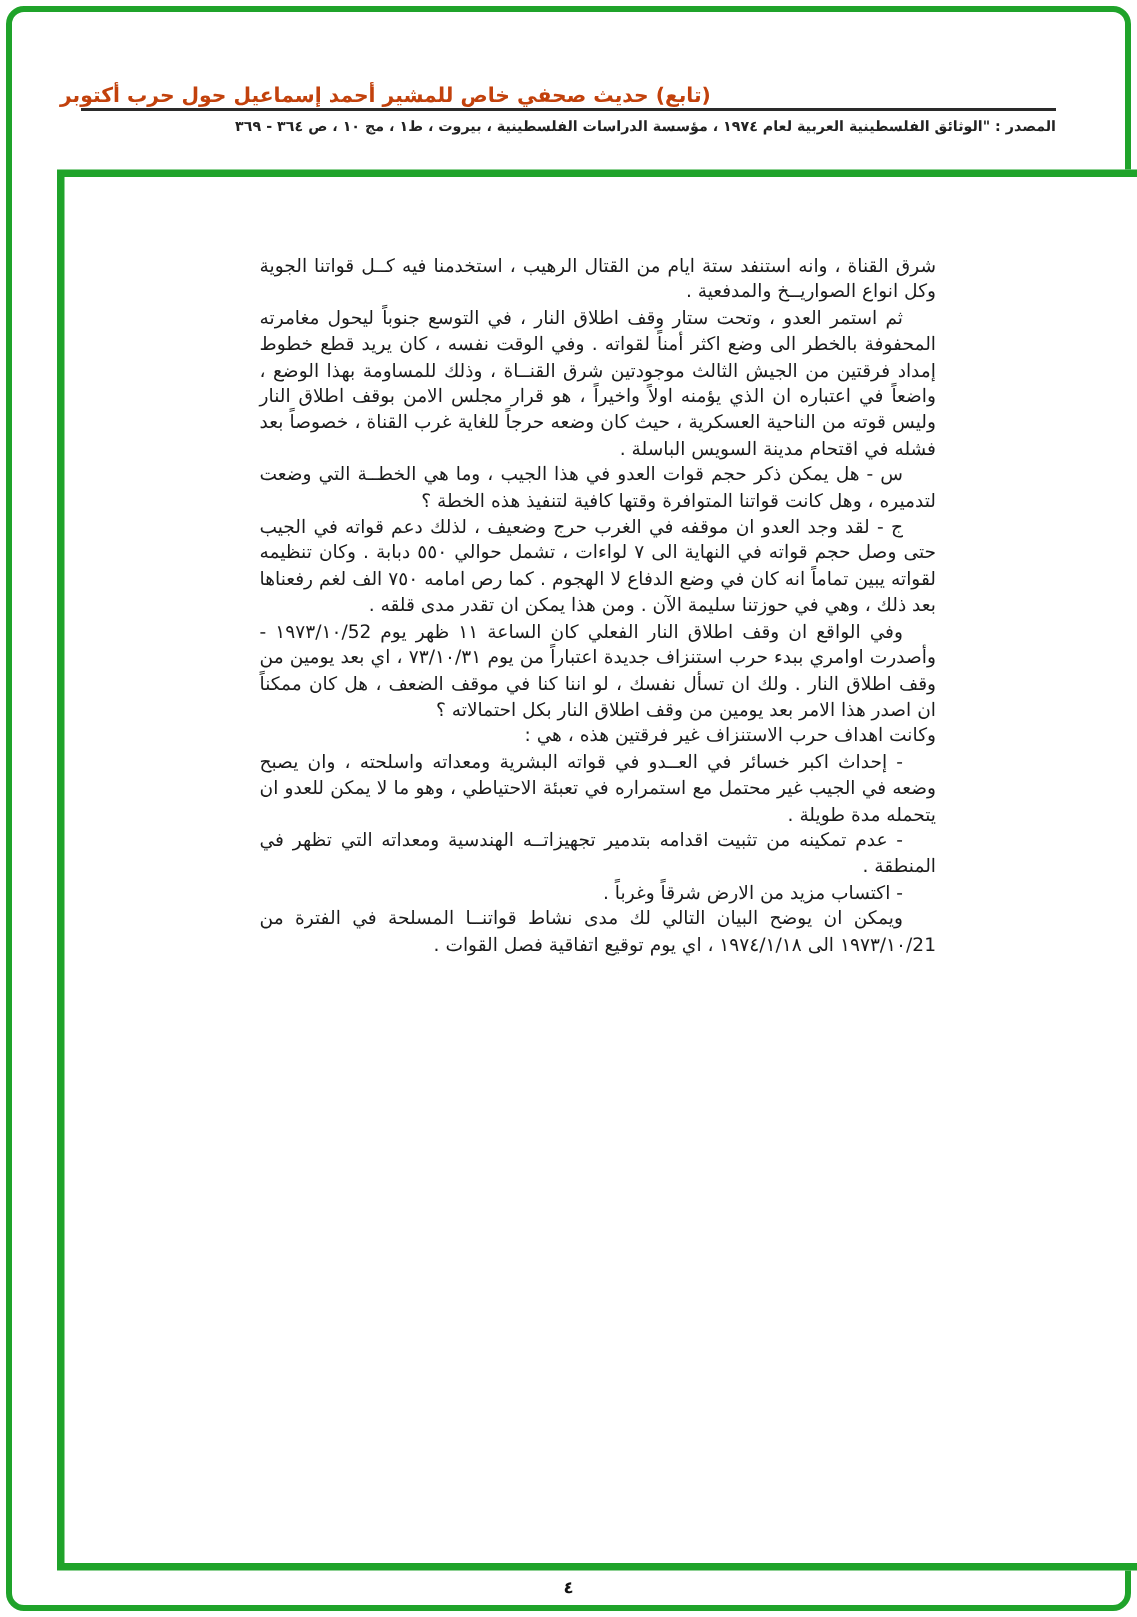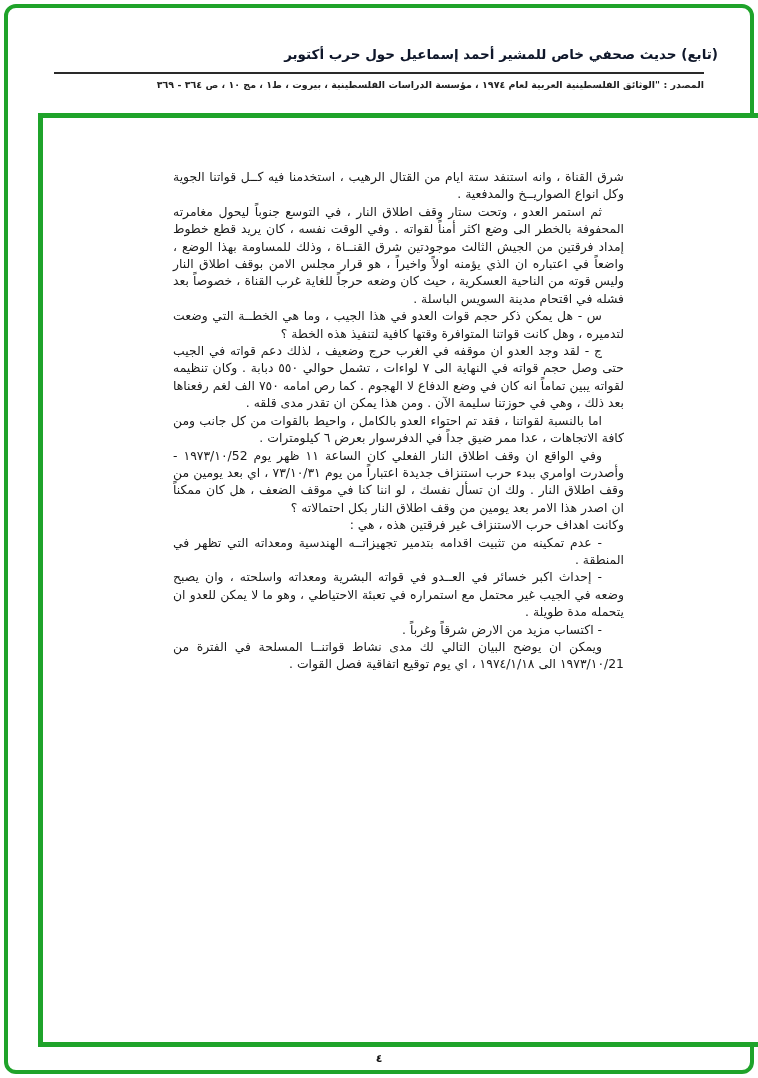--- a/index.html
+++ b/index.html
@@ -14,23 +14,23 @@
     overflow: hidden;
     font-family: "DejaVu Sans", sans-serif;
   }
   .outer-frame {
     position: absolute; left: 4px; top: 4px; right: 4px; bottom: 4px;
     border: 4px solid var(--frame-green, #1fa32a);
     border-radius: 12px;
     pointer-events: none;
   }
   .doc-title {
-    position: absolute; top: 46px; left: 40px; right: 40px;
-    text-align: right; direction: rtl;
-    font-size: 13.5px; font-weight: bold; color: #0f172a;
+    position: absolute; top: 56px; left: 40px; right: 40px;
+    text-align: left; direction: rtl;
+    font-size: 13.5px; font-weight: bold; color: #c2410c;
     letter-spacing: 0.2px;
   }
   .header-rule {
     position: absolute; top: 72px; left: 54px; width: 650px; height: 2px;
     background: #2a2a2a;
   }
   .source-line {
     position: absolute; top: 79px; left: 54px; width: 650px;
     direction: rtl; text-align: right;
     font-size: 9.5px; font-weight: bold; color: #222;
@@ -70,23 +70,22 @@
 <div class="header-rule"></div>
 
 <div class="source-line">المصدر :  "الوثائق الفلسطينية العربية لعام ١٩٧٤ ، مؤسسة الدراسات الفلسطينية ، بيروت ، ط١ ، مج ١٠ ، ص ٣٦٤ - ٣٦٩</div>
 
 <div class="scan-box">
   <div class="text-col">
       <p class="noindent">شرق القناة ، وانه استنفد ستة ايام من القتال الرهيب ، استخدمنا فيه كــل قواتنا الجوية وكل انواع الصواريــخ والمدفعية .</p>
       <p>ثم استمر العدو ، وتحت ستار وقف اطلاق النار ، في التوسع جنوباً ليحول مغامرته المحفوفة بالخطر الى وضع اكثر أمناً لقواته . وفي الوقت نفسه ، كان يريد قطع خطوط إمداد فرقتين من الجيش الثالث موجودتين شرق القنــاة ، وذلك للمساومة بهذا الوضع ، واضعاً في اعتباره ان الذي يؤمنه اولاً واخيراً ، هو قرار مجلس الامن بوقف اطلاق النار وليس قوته من الناحية العسكرية ، حيث كان وضعه حرجاً للغاية غرب القناة ، خصوصاً بعد فشله في اقتحام مدينة السويس الباسلة .</p>
       <p>س - هل يمكن ذكر حجم قوات العدو في هذا الجيب ، وما هي الخطــة التي وضعت لتدميره ، وهل كانت قواتنا المتوافرة وقتها كافية لتنفيذ هذه الخطة ؟</p>
       <p>ج - لقد وجد العدو ان موقفه في الغرب حرج وضعيف ، لذلك دعم قواته في الجيب حتى وصل حجم قواته في النهاية الى ٧ لواءات ، تشمل حوالي ٥٥٠ دبابة . وكان تنظيمه لقواته يبين تماماً انه كان في وضع الدفاع لا الهجوم . كما رص امامه ٧٥٠ الف لغم رفعناها بعد ذلك ، وهي في حوزتنا سليمة الآن . ومن هذا يمكن ان تقدر مدى قلقه .</p>
-      <p>اما بالنسبة لقواتنا ، فقد تم احتواء العدو بالكامل ، واحيط بالقوات من كل جانب ومن كافة الاتجاهات ، عدا ممر ضيق جداً في الدفرسوار بعرض ٦ كيلومترات .</p>
       <p>وفي الواقع ان وقف اطلاق النار الفعلي كان الساعة ١١ ظهر يوم ١٩٧٣/١٠/52 - وأصدرت اوامري ببدء حرب استنزاف جديدة اعتباراً من يوم ٧٣/١٠/٣١ ، اي بعد يومين من وقف اطلاق النار . ولك ان تسأل نفسك ، لو اننا كنا في موقف الضعف ، هل كان ممكناً ان اصدر هذا الامر بعد يومين من وقف اطلاق النار بكل احتمالاته ؟</p>
       <p class="noindent">وكانت اهداف حرب الاستنزاف غير فرقتين هذه ، هي :</p>
+      <p>- إحداث اكبر خسائر في العــدو في قواته البشرية ومعداته واسلحته ، وان يصبح وضعه في الجيب غير محتمل مع استمراره في تعبئة الاحتياطي ، وهو ما لا يمكن للعدو ان يتحمله مدة طويلة .</p>
       <p>- عدم تمكينه من تثبيت اقدامه بتدمير تجهيزاتــه الهندسية ومعداته التي تظهر في المنطقة .</p>
-      <p>- إحداث اكبر خسائر في العــدو في قواته البشرية ومعداته واسلحته ، وان يصبح وضعه في الجيب غير محتمل مع استمراره في تعبئة الاحتياطي ، وهو ما لا يمكن للعدو ان يتحمله مدة طويلة .</p>
       <p>- اكتساب مزيد من الارض شرقاً وغرباً .</p>
       <p>ويمكن ان يوضح البيان التالي لك مدى نشاط قواتنــا المسلحة في الفترة من ١٩٧٣/١٠/21 الى ١٩٧٤/١/١٨ ، اي يوم توقيع اتفاقية فصل القوات .</p>
     </div>
 </div>
 
 <div class="page-number">٤</div>
 
 </body></html>

